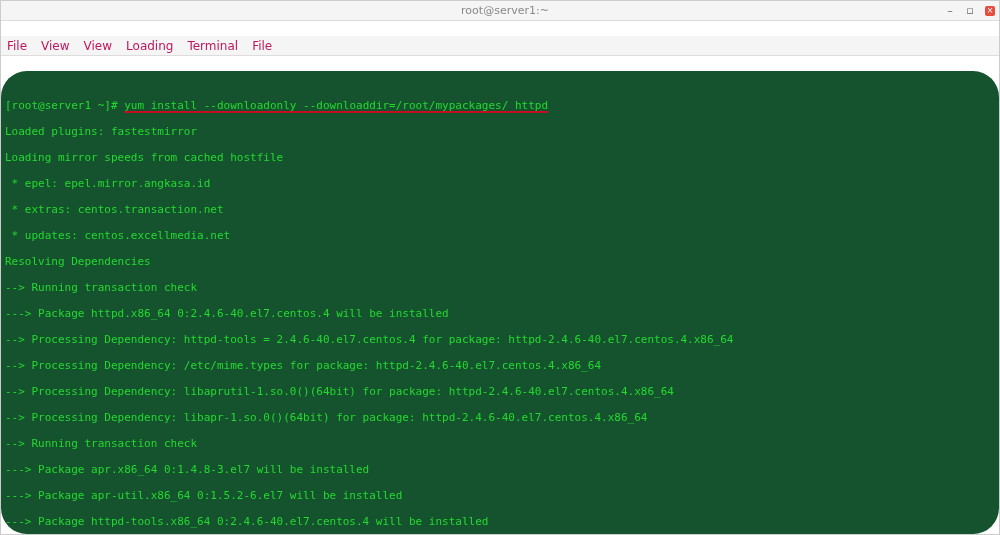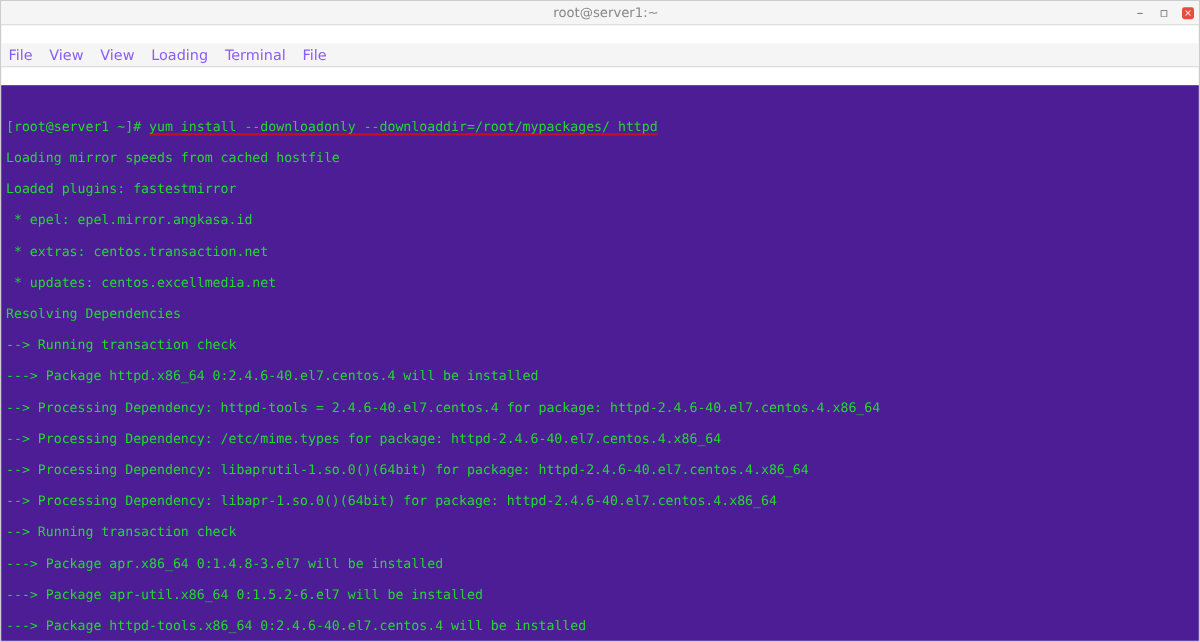--- a/index.html
+++ b/index.html
@@ -37,33 +37,34 @@
   .titlebar .ctrl.close { background: #e74c3c; border-radius: 2px; color: #fff; font-size: 8px; line-height: 1; }
   .menubar {
     height: 20px;
     background: #f5f5f5;
     display: flex;
     align-items: center;
     padding: 0 6px;
     gap: 14px;
     font-family: "DejaVu Sans", sans-serif;
     font-size: 12px;
-    color: #8b5cf6;
+    color: #be185d;
     border-bottom: 1px solid #ddd;
   }
   .menubar .menu-item { cursor: pointer; }
   .terminal {
     flex: 1;
-    background: #4c1d95;
+    background: #14532d;
     color: #24d830;
     font-size: 11px;
     line-height: 13px;
     padding: 2px 4px;
     white-space: pre;
     overflow: hidden;
+    border-radius: 26px;
   }
   .terminal .line { display: block; }
   .prompt-bracket { color: #24d830; }
   .cmd { text-decoration: underline; text-decoration-color: #c40f22; text-decoration-thickness: 2px; text-underline-offset: 2px; }
 </style>
 </head>
 <body>
 
 <div class="window">
   <div class="titlebar">
@@ -80,22 +81,22 @@
     <span class="menu-item">File</span>
     <span class="menu-item">View</span>
     <span class="menu-item">View</span>
     <span class="menu-item">Loading</span>
     <span class="menu-item">Terminal</span>
     <span class="menu-item">File</span>
   </div>
 
   <div class="terminal">
     <span class="line"><span class="prompt-bracket">[root@server1 ~]# </span><span class="cmd">yum install --downloadonly --downloaddir=/root/mypackages/ httpd</span></span>
+<span class="line">Loaded plugins: fastestmirror</span>
 <span class="line">Loading mirror speeds from cached hostfile</span>
-<span class="line">Loaded plugins: fastestmirror</span>
 <span class="line"> * epel: epel.mirror.angkasa.id</span>
 <span class="line"> * extras: centos.transaction.net</span>
 <span class="line"> * updates: centos.excellmedia.net</span>
 <span class="line">Resolving Dependencies</span>
 <span class="line">--&gt; Running transaction check</span>
 <span class="line">---&gt; Package httpd.x86_64 0:2.4.6-40.el7.centos.4 will be installed</span>
 <span class="line">--&gt; Processing Dependency: httpd-tools = 2.4.6-40.el7.centos.4 for package: httpd-2.4.6-40.el7.centos.4.x86_64</span>
 <span class="line">--&gt; Processing Dependency: /etc/mime.types for package: httpd-2.4.6-40.el7.centos.4.x86_64</span>
 <span class="line">--&gt; Processing Dependency: libaprutil-1.so.0()(64bit) for package: httpd-2.4.6-40.el7.centos.4.x86_64</span>
 <span class="line">--&gt; Processing Dependency: libapr-1.so.0()(64bit) for package: httpd-2.4.6-40.el7.centos.4.x86_64</span>

